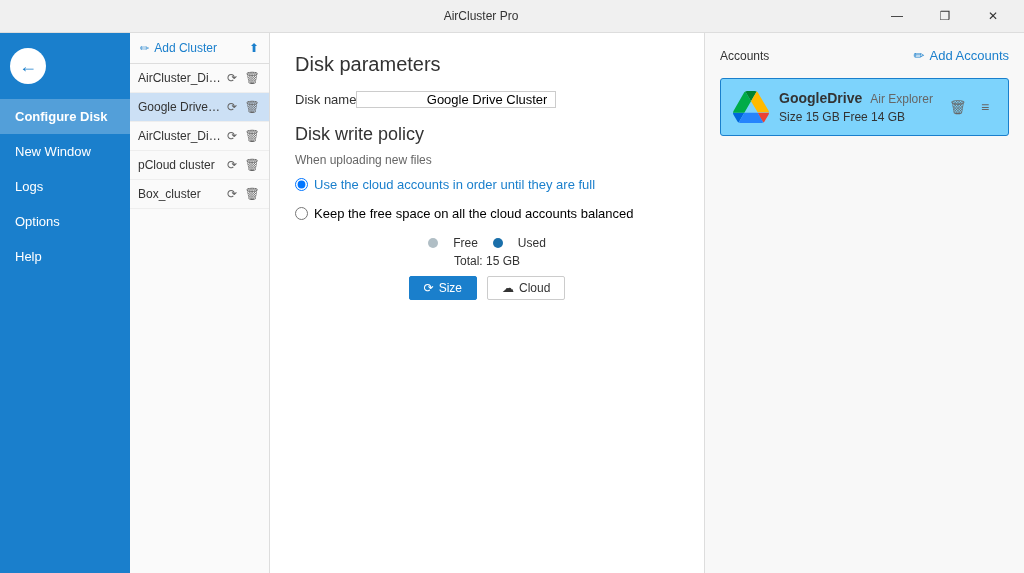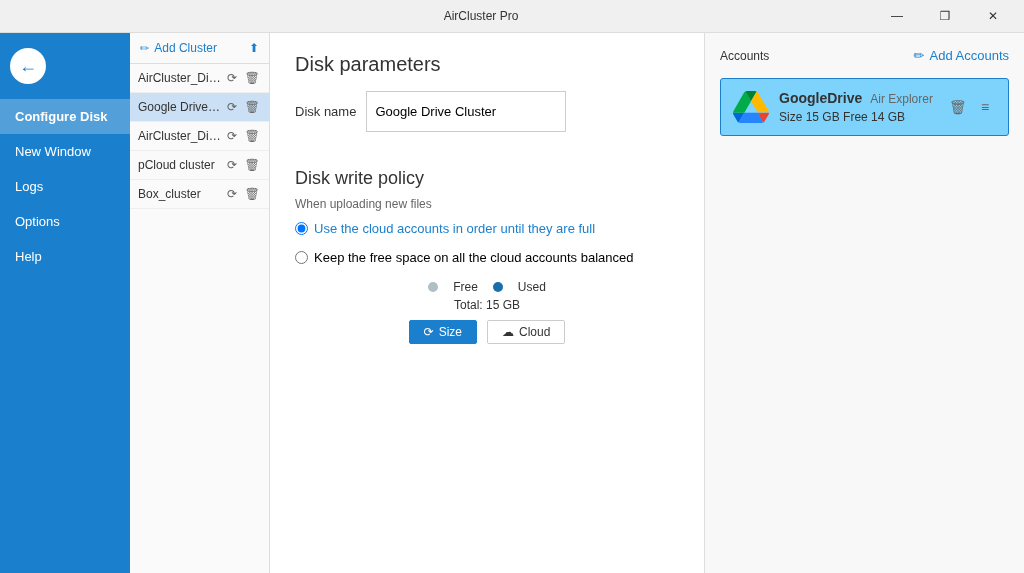--- a/index.html
+++ b/index.html
@@ -92,28 +92,29 @@
     
     .main-content {
       flex: 1;
       background: white;
       padding: 20px 25px;
       overflow-y: auto;
       display: flex;
       flex-direction: column;
     }
     .section-title { font-size: 20px; font-weight: 300; color: #333; margin-bottom: 15px; }
-    .disk-name-row { display: flex; align-items: center; gap: 10px; margin-bottom: 36px; }
+    .disk-name-row { display: flex; align-items: center; gap: 0; margin-bottom: 16px; }
     .disk-name-label { font-size: 13px; color: #333; }
     .disk-name-input {
       border: 1px solid #ccc;
-      padding: 12px 8px;
+      padding: 0 8px;
       font-size: 13px;
       width: 200px;
       outline: none;
+      text-align: right;
     }
 
     .write-policy-title { font-size: 18px; font-weight: 300; color: #333; margin-bottom: 8px; }
     .policy-subtitle { font-size: 12px; color: #666; margin-bottom: 10px; }
     .radio-group { display: flex; flex-direction: column; gap: 14px; margin-bottom: 10px; }
     .radio-item { display: flex; align-items: center; gap: 6px; cursor: pointer; font-size: 13px; }
     .radio-item input[type="radio"] { cursor: pointer; }
     .radio-label-blue { color: #1a7fcc; }
 
     

